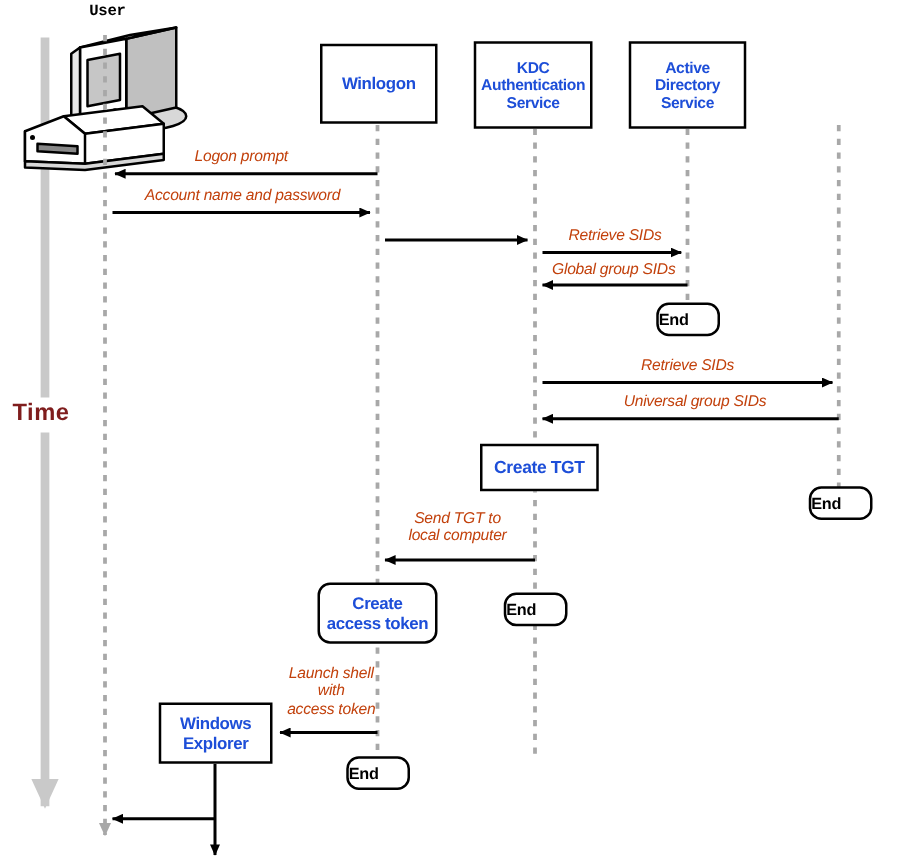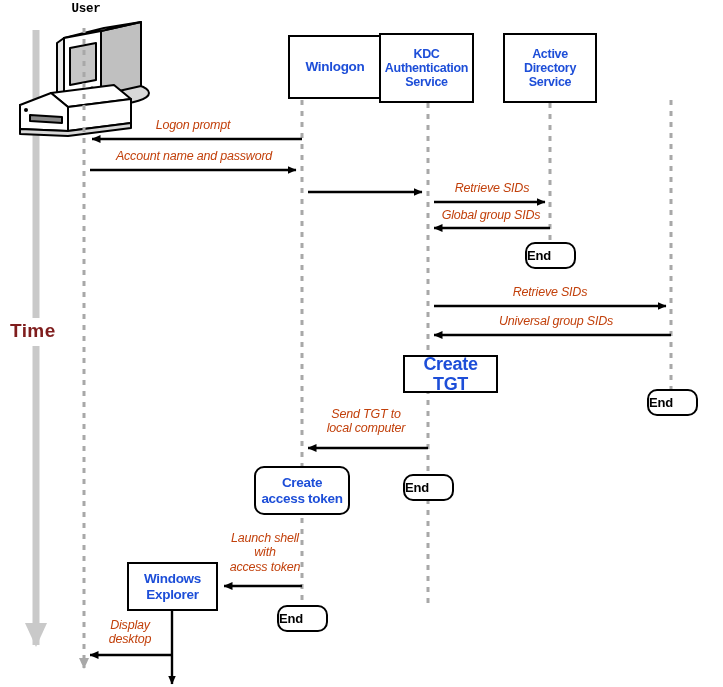--- a/index.html
+++ b/index.html
@@ -177,38 +177,38 @@
 
       <line x1="172" y1="611" x2="172" y2="684" marker-end="url(#ah)"></line>
       <line x1="172" y1="655" x2="90" y2="655" marker-end="url(#ah-l)"></line>
     </g>
   </svg>
 
   <div class="user-caption" style="left:52px; top:2px; width:68px;">User</div>
 
   <div class="time-label" style="left:10px; top:320px;">Time</div>
 
-  <div class="node-box" style="left:256px; top:35px; width:94px; height:64px; font-size:13.5px;margin-left:32px;">
+  <div class="node-box" style="left:256px; top:35px; width:94px; height:64px; font-size:13.5px;">
     <span class="node-label">Winlogon</span>
   </div>
 
   <div class="node-box" style="left:379px; top:33px; width:95px; height:70px; font-size:12.5px;">
     <span class="node-label">KDC
 Authentication
 Service</span>
   </div>
 
   <div class="node-box" style="left:503px; top:33px; width:94px; height:70px; font-size:12.5px;">
     <span class="node-label">Active
 Directory
 Service</span>
   </div>
 
 
-  <div class="node-box" style="left:384px; top:355px; width:95px; height:38px; font-size:18px;margin-left:19px;">
+  <div class="node-box" style="left:384px; top:355px; width:95px; height:38px; font-size:14px;">
     <span class="node-label">Create TGT</span>
   </div>
 
   <div class="node-box" style="left:254px; top:466px; width:96px; height:49px; font-size:13.5px;border-radius:10px;">
     <span class="node-label">Create
 access token</span>
   </div>
 
   <div class="node-box" style="left:127px; top:562px; width:91px; height:49px; font-size:13.5px;">
     <span class="node-label">Windows
@@ -244,16 +244,14 @@
 
   <div class="msg-label" style="left:483px; top:314px; width:146px;">Universal group SIDs</div>
 
   <div class="msg-label" style="left:313px; top:407px; width:106px;">Send TGT to
 local computer</div>
 
   <div class="msg-label" style="left:219px; top:531px; width:92px;">Launch shell
 with
 access token</div>
 
-  <div class="msg-label" style="left:94px; top:618px; width:72px;">Display
-desktop</div>
 
 </div>
 
 </body></html>

